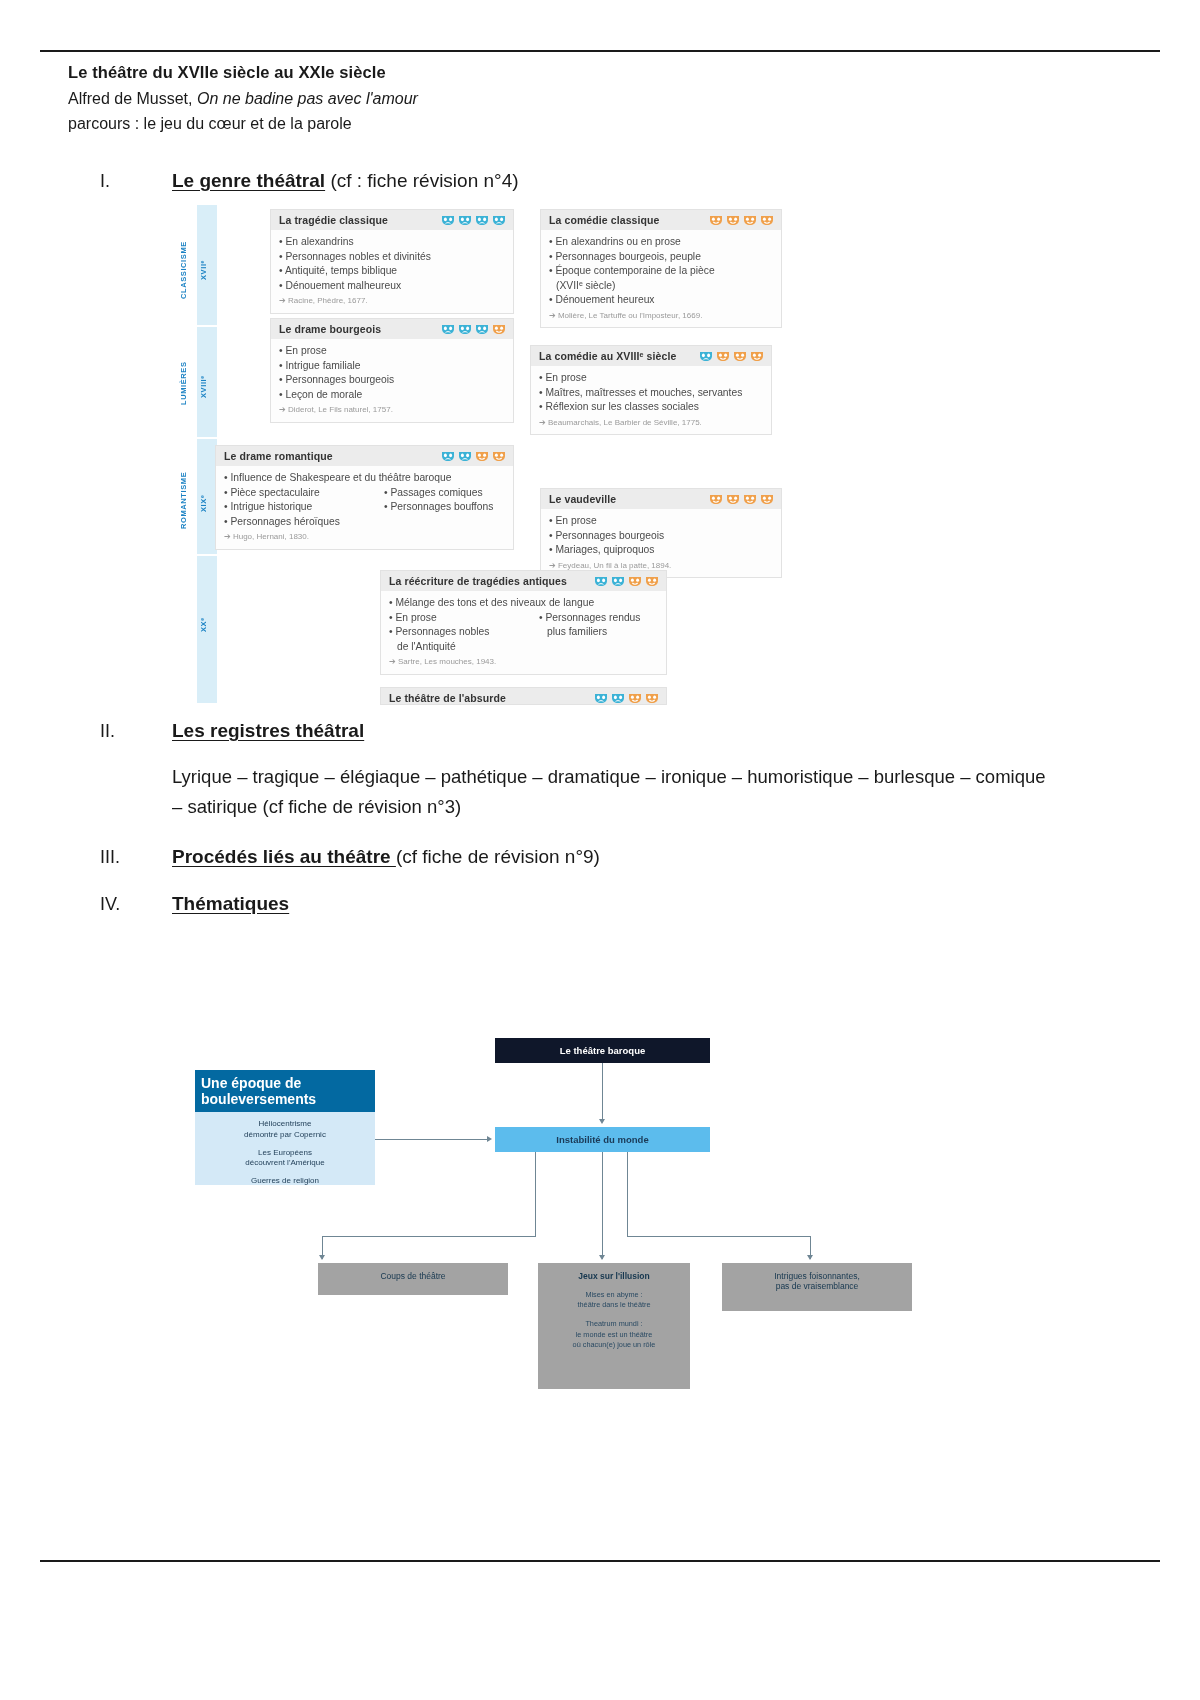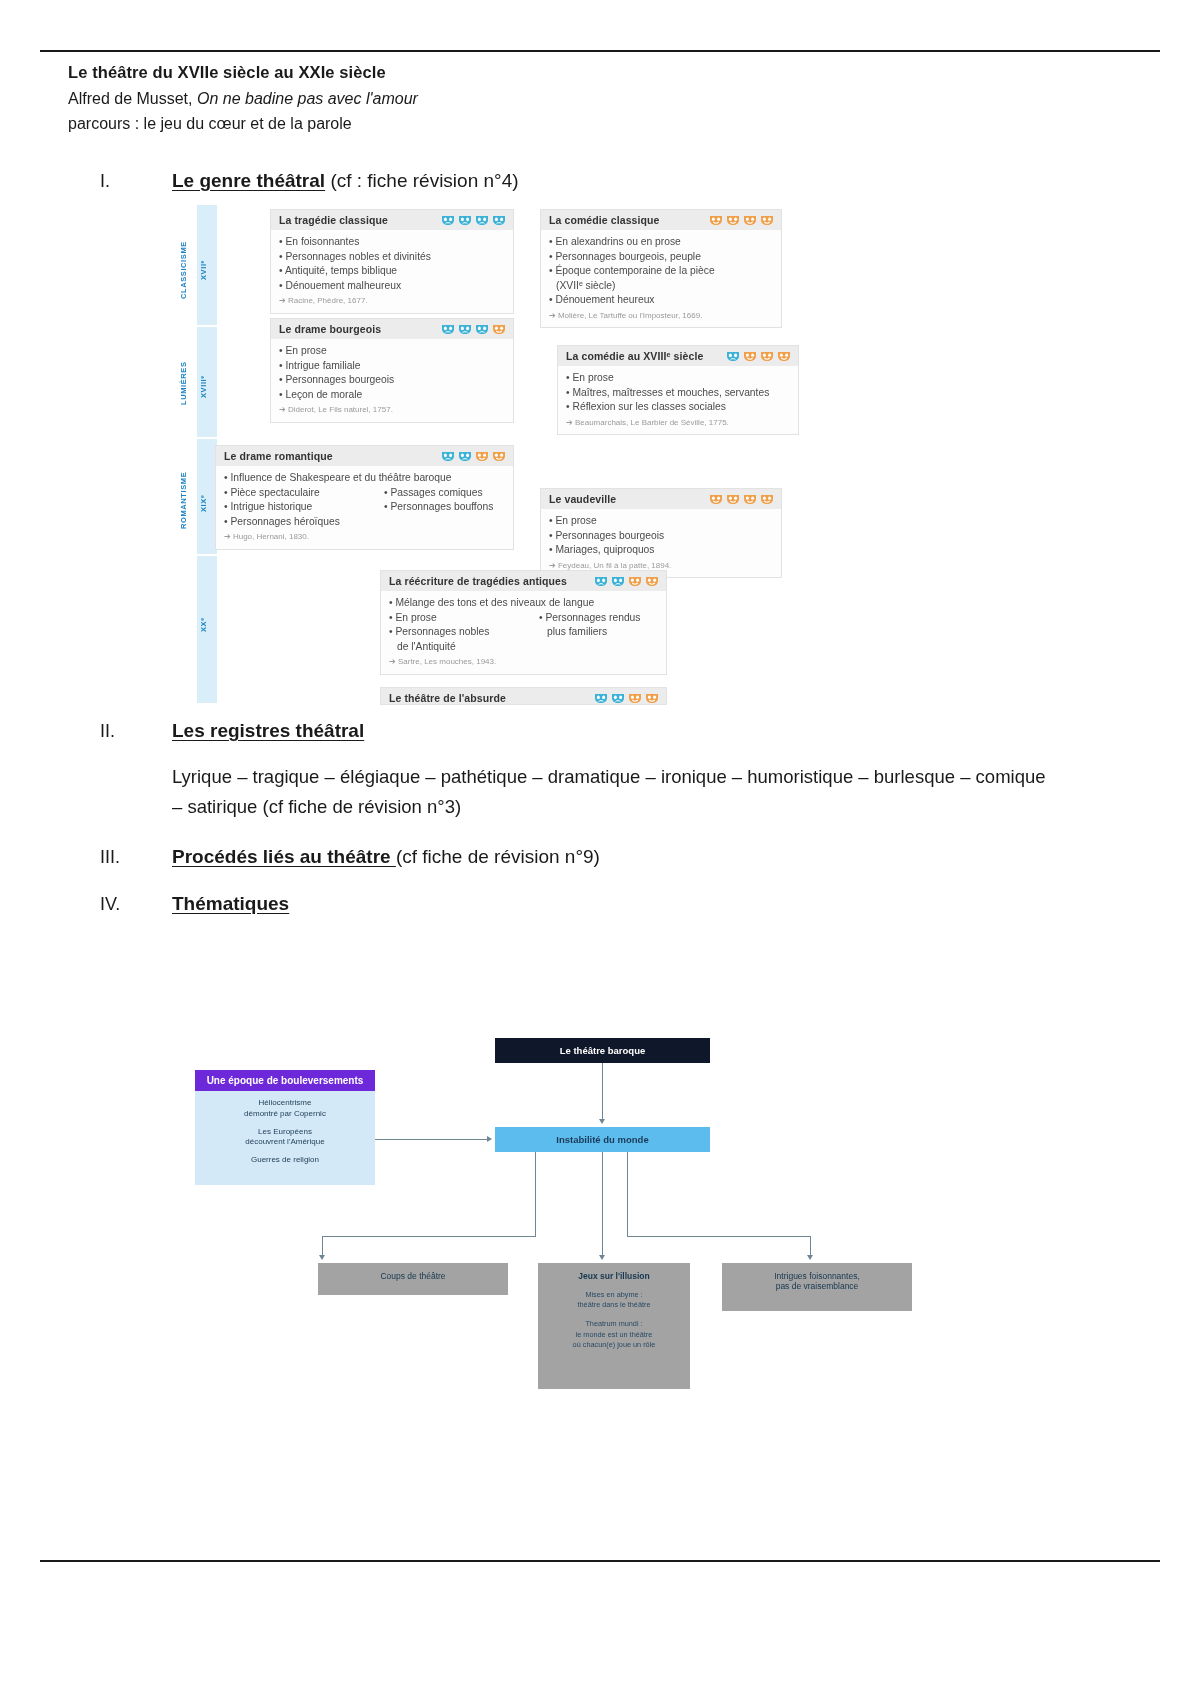--- a/index.html
+++ b/index.html
@@ -58,22 +58,22 @@
   .gsrc::before{content:"➔ ";}
   .gtitle-only{border:1px solid #e2e2e2;background:#ececec;}
 
   
   .info2{position:absolute;left:190px;top:1015px;width:790px;height:330px;}
   .nodeA{position:absolute;background:#0f172a;color:#fff;font-size:9.5px;font-weight:bold;
          display:flex;align-items:center;justify-content:center;text-align:center;}
   .nodeB{position:absolute;background:#5cbced;color:#1b3a57;font-size:9.5px;font-weight:bold;
          display:flex;align-items:center;justify-content:center;text-align:center;}
   .panel{position:absolute;background:#d4e9f7;}
-  .panel .phead{background:#6d28d9;color:#fff;font-size:10px;font-weight:bold;
-         padding:5px 6px;text-align:center;}
+  .panel .phead{background:#0369a1;color:#fff;font-size:14px;font-weight:bold;
+         padding:5px 6px;}
   .panel .pline{font-size:8px;color:#25435c;text-align:center;line-height:1.35;padding:7px 6px 0 6px;}
   .leaf{position:absolute;background:#a3a3a3;padding:8px 6px;text-align:center;}
   .leaf .lt{font-size:8.5px;font-weight:bold;color:#16374f;}
   .leaf .lt.reg{font-weight:normal;}
   .leaf .ls{font-size:7.3px;color:#2a4a63;line-height:1.4;margin-top:9px;}
   .conn{position:absolute;background:#6f8694;}
   .conn.v{width:1px;}
   .conn.h{height:1px;}
   .arrow{position:absolute;width:0;height:0;border-left:3.5px solid transparent;
          border-right:3.5px solid transparent;border-top:5px solid #6f8694;}
@@ -149,21 +149,21 @@
               <svg width="14" height="12" viewBox="0 0 14 12">
                 <path d="M1 2h12v4c0 3-2.6 5-6 5S1 9 1 6z" fill="#3bb2d6"></path>
                 <ellipse cx="4.4" cy="5.4" rx="1.5" ry="1.8" fill="#fff"></ellipse>
                 <ellipse cx="9.6" cy="5.4" rx="1.5" ry="1.8" fill="#fff"></ellipse>
                 <path d="M4.6 9.4c1.4-1 3.4-1 4.8 0" stroke="#fff" stroke-width="1" fill="none"></path>
               </svg>
             </span>
         </span>
       </div>
       <div class="gbody">
-        <div class="gitem">En foisonnantes</div>
+        <div class="gitem">En alexandrins</div>
         <div class="gitem">Personnages nobles et divinités</div>
         <div class="gitem">Antiquité, temps biblique</div>
         <div class="gitem">Dénouement malheureux</div>
         <div class="gsrc">Racine, Phèdre, 1677.</div>
       </div>
     </div>
 
     <div class="gbox" style="left:365px;top:4px;width:240px;">
       <div class="gtitle">
         <span class="t">La comédie classique</span>
@@ -252,21 +252,21 @@
       </div>
       <div class="gbody">
         <div class="gitem">En prose</div>
         <div class="gitem">Intrigue familiale</div>
         <div class="gitem">Personnages bourgeois</div>
         <div class="gitem">Leçon de morale</div>
         <div class="gsrc">Diderot, Le Fils naturel, 1757.</div>
       </div>
     </div>
 
-    <div class="gbox" style="left:382px;top:140px;width:240px;">
+    <div class="gbox" style="left:355px;top:140px;width:240px;">
       <div class="gtitle">
         <span class="t">La comédie au XVIIIᵉ siècle</span>
         <span class="masks">
           <span class="mask">
               <svg width="14" height="12" viewBox="0 0 14 12">
                 <path d="M1 2h12v4c0 3-2.6 5-6 5S1 9 1 6z" fill="#3bb2d6"></path>
                 <ellipse cx="4.4" cy="5.4" rx="1.5" ry="1.8" fill="#fff"></ellipse>
                 <ellipse cx="9.6" cy="5.4" rx="1.5" ry="1.8" fill="#fff"></ellipse>
                 <path d="M4.6 9.4c1.4-1 3.4-1 4.8 0" stroke="#fff" stroke-width="1" fill="none"></path>
               </svg>

